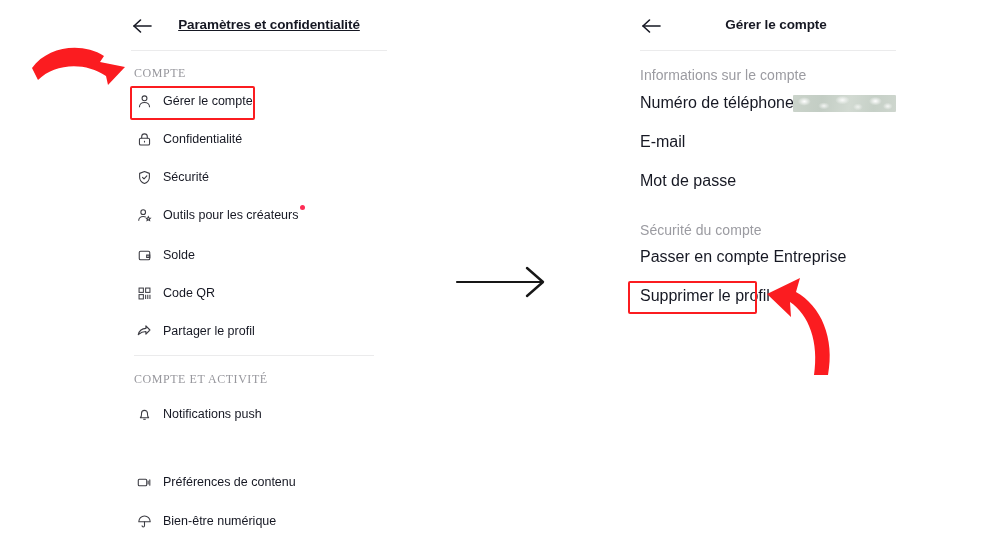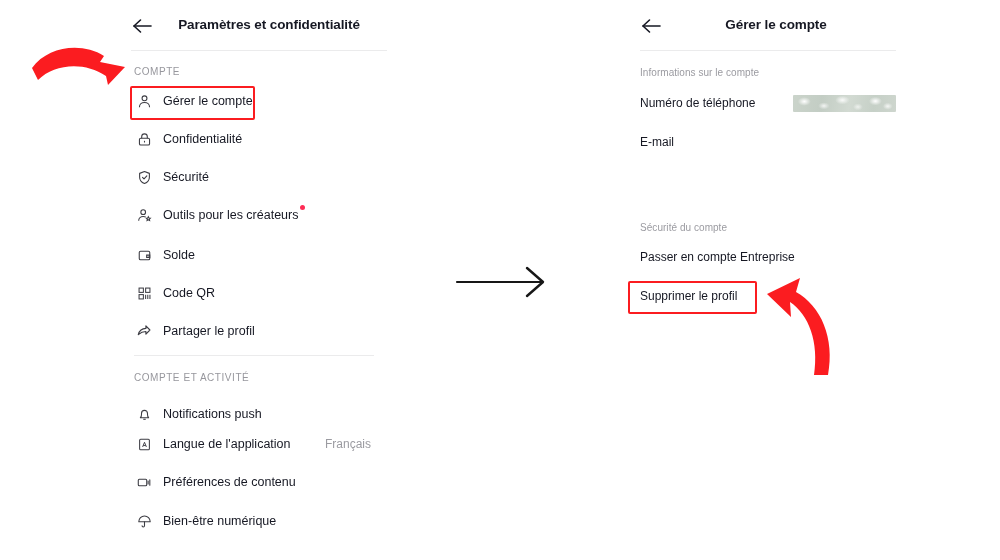--- a/index.html
+++ b/index.html
@@ -44,44 +44,45 @@
     position: absolute;
     left: 0;
     right: 0;
     top: 17px;
     text-align: center;
     font-size: 13.5px;
     font-weight: bold;
     color: #161823;
     letter-spacing: -0.1px;
   }
-  #left-panel .panel-title  { padding-left: 18px; }
+  #left-panel .panel-title  { padding-left: 18px; text-decoration: underline; }
   #right-panel .panel-title { padding-left: 14px; }
 
   .header-rule {
     position: absolute;
     left: 0;
     width: 256px;
     height: 1px;
     background: #ebebec;
     top: 50px;
   }
 
   
   .section-caption {
     position: absolute;
     left: 3px;
-    font-size: 10px;
+    font-size: 12px;
     color: #97979d;
     letter-spacing: 0.55px;
+    font-family: Liberation Serif, serif;
   }
   .sub-caption {
     position: absolute;
     left: 0px;
-    font-size: 10px;
+    font-size: 14px;
     color: #9b9ba1;
     letter-spacing: 0.05px;
     text-align: right;
   }
 
   
   .nav-row {
     position: absolute;
     left: 0px;
     width: 256px;
@@ -136,21 +137,21 @@
   .info-row {
     position: absolute;
     left: 0px;
     width: 256px;
     height: 26px;
     display: flex;
     align-items: center;
     cursor: pointer;
   }
   .info-label {
-    font-size: 12px;
+    font-size: 16px;
     color: #161823;
     white-space: nowrap;
   }
   .redacted {
     position: absolute;
     left: 153px;
     top: 5px;
     width: 103px;
     height: 17px;
     border-radius: 1px;
@@ -287,30 +288,20 @@
   <div class="nav-row" style="top:399px">
     <span class="nav-icon">
       <svg width="15" height="15" viewBox="0 0 16 16" fill="none" stroke="currentColor" stroke-width="1.15" stroke-linejoin="round">
         <path d="M3.6 11.4h8.8c-1-.9-1.2-1.7-1.2-3.3V6.8a3.2 3.2 0 0 0-6.4 0v1.3c0 1.6-.2 2.4-1.2 3.3z"></path>
         <path d="M6.7 13.1h2.6"></path>
       </svg>
     </span>
     <span class="nav-label">Notifications push</span>
   </div>
 
-  <div class="nav-row" style="top:429px">
-    <span class="nav-icon">
-      <svg width="15" height="15" viewBox="0 0 16 16" fill="none" stroke="currentColor" stroke-width="1.1">
-        <rect x="2.8" y="2.4" width="10.4" height="11.2" rx="1.1"></rect>
-        <path d="M6 10.6 8 5.6l2 5M6.7 9.1h2.6" stroke-width="1"></path>
-      </svg>
-    </span>
-    <span class="nav-label">Langue de l'application</span>
-    <span class="nav-value">Français</span>
-  </div>
 
   <div class="nav-row" style="top:467px">
     <span class="nav-icon">
       <svg width="16" height="15" viewBox="0 0 16 16" fill="none" stroke="currentColor" stroke-width="1.15">
         <rect x="1.9" y="4.6" width="9" height="6.8" rx="1.1"></rect>
         <path d="M12.4 6.4v3.2M14.2 5.2v5.6" stroke-linecap="round"></path>
       </svg>
     </span>
     <span class="nav-label">Préférences de contenu</span>
   </div>
@@ -343,20 +334,23 @@
 
   <div class="info-row" style="top:90px">
     <span class="info-label">Numéro de téléphone</span>
     <span class="redacted"></span>
   </div>
 
   <div class="info-row" style="top:129px">
     <span class="info-label">E-mail</span>
   </div>
 
+  <div class="info-row" style="top:168px">
+    <span class="info-label">Mot de passe</span>
+  </div>
 
   <div class="sub-caption" style="top:222px">Sécurité du compte</div>
 
   <div class="info-row" style="top:244px">
     <span class="info-label">Passer en compte Entreprise</span>
   </div>
 
   <div class="info-row" style="top:283px">
     <span class="info-label">Supprimer le profil</span>
   </div>

